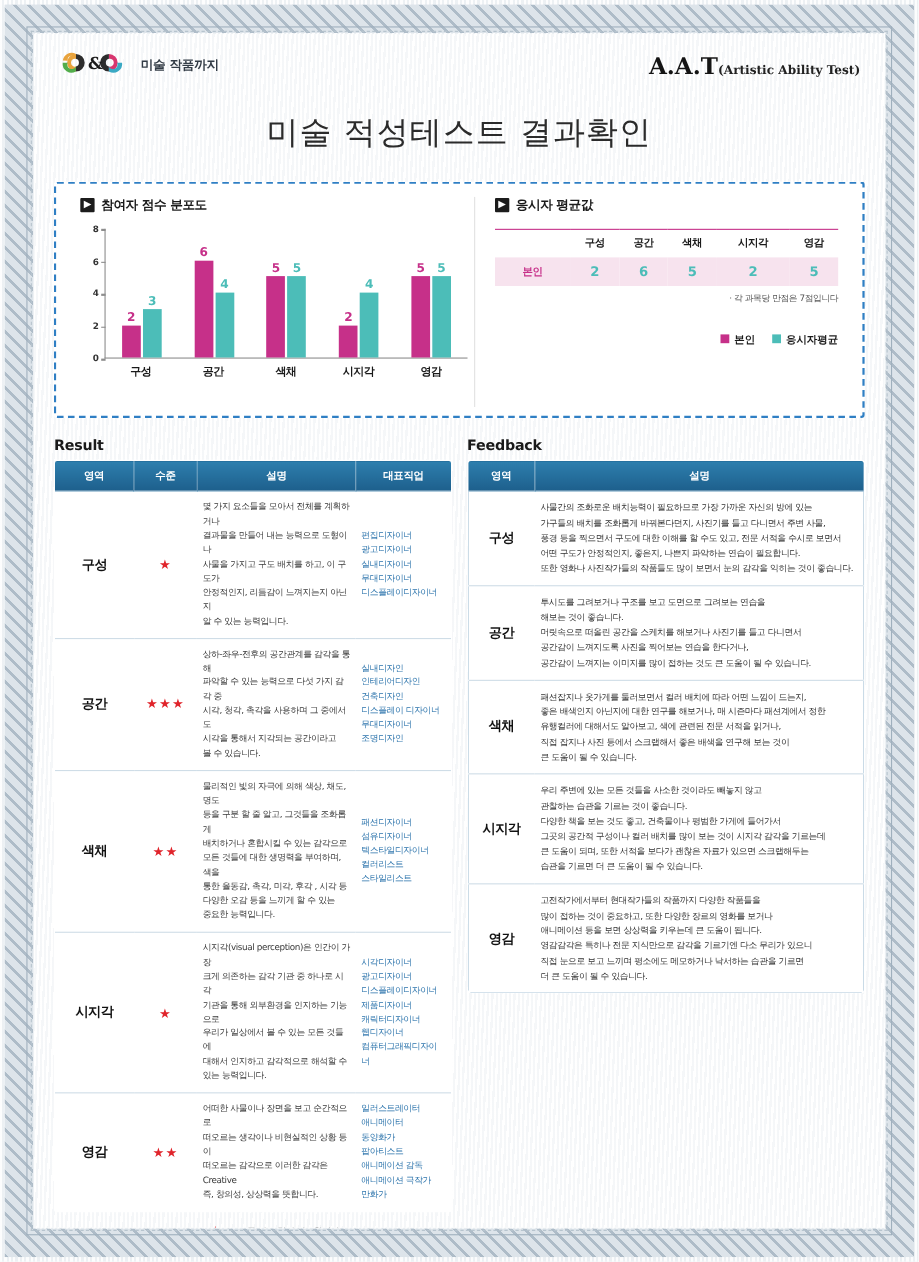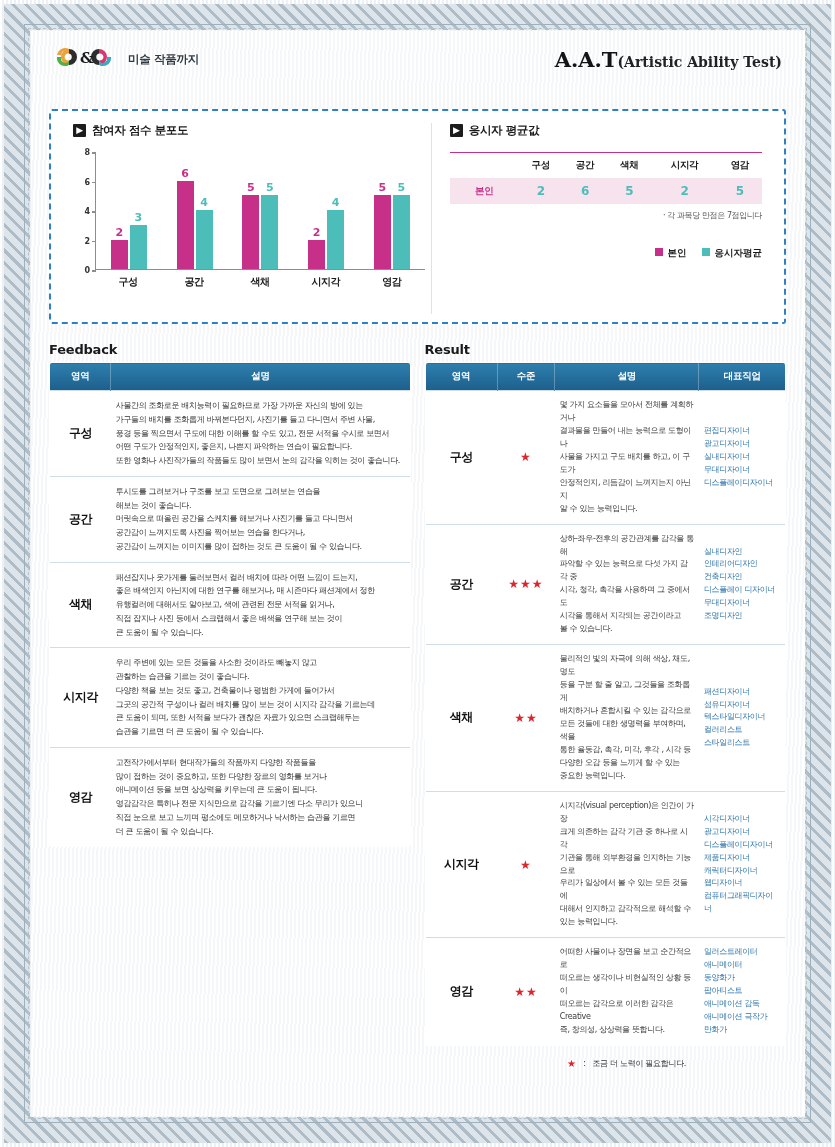--- a/index.html
+++ b/index.html
@@ -64,21 +64,21 @@
     font-size: 11.5px; font-weight: bold; color: #333c46; letter-spacing: -0.3px;
     padding-top: 4px;
   }
   .aat { text-align: right; padding-top: 2px; }
   .aat-main {
     font-family: "DejaVu Serif", "Liberation Serif", serif;
     font-size: 21px; font-weight: bold; color: #141414; letter-spacing: 0px;
   }
   .aat-sub {
     font-family: "DejaVu Serif", "Liberation Serif", serif;
-    font-size: 14px; font-weight: bold; color: #222;
+    font-size: 11px; font-weight: bold; color: #222;
   }
   .main-title {
     text-align: center;
     font-family: "DejaVu Serif", "Liberation Serif", serif;
     font-size: 29px;
     font-weight: normal;
     color: #2b2b2b;
     letter-spacing: 1px;
     margin-top: 16px;
   }
@@ -236,20 +236,21 @@
             <text x="27" y="18" font-family="DejaVu Serif, serif" font-size="15" font-weight="bold" fill="#1b1b1b">&amp;</text>
           </svg>
         </div>
         <div class="brand-text">미술 작품까지</div>
       </div>
       <div class="aat">
         <span class="aat-main">A.A.T</span><span class="aat-sub">(Artistic Ability Test)</span>
       </div>
     </div>
 
+    <div class="main-title">미술 적성테스트 결과확인</div>
 
     <div class="chart-panel">
 
       <div class="panel-half panel-left">
         <div class="panel-title">
           <span class="arrow-badge">▶</span>
           <span>참여자 점수 분포도</span>
         </div>
         <div class="chart-wrap">
           <div class="y-axis" id="y-axis">
@@ -347,80 +348,20 @@
         <div class="legend" id="legend">
             <div><span class="sw self"></span>본인</div>
             <div><span class="sw avg"></span>응시자평균</div>
           </div>
       </div>
     </div>
 
     <div class="cols">
 
       <div class="col">
-        <div class="sec-title">Feedback</div>
-        <table class="data-table fb-table">
-          <colgroup>
-              <col class="f1">
-              <col class="f2">
-            </colgroup>
-          <thead>
-            <tr id="fb-head">
-                <th>영역</th>
-                <th>설명</th>
-              </tr>
-          </thead>
-          <tbody id="fb-body">
-              <tr>
-                <td class="cell-area">구성</td>
-                <td class="cell-fb" style="white-space: pre-line;">사물간의 조화로운 배치능력이 필요하므로 가장 가까운 자신의 방에 있는
-가구들의 배치를 조화롭게 바꿔본다던지, 사진기를 들고 다니면서 주변 사물,
-풍경 등을 찍으면서 구도에 대한 이해를 할 수도 있고, 전문 서적을 수시로 보면서
-어떤 구도가 안정적인지, 좋은지, 나쁜지 파악하는 연습이 필요합니다.
-또한 영화나 사진작가들의 작품들도 많이 보면서 눈의 감각을 익히는 것이 좋습니다.</td>
-              </tr>
-              <tr>
-                <td class="cell-area">공간</td>
-                <td class="cell-fb" style="white-space: pre-line;">투시도를 그려보거나 구조를 보고 도면으로 그려보는 연습을
-해보는 것이 좋습니다.
-머릿속으로 떠올린 공간을 스케치를 해보거나 사진기를 들고 다니면서
-공간감이 느껴지도록 사진을 찍어보는 연습을 한다거나,
-공간감이 느껴지는 이미지를 많이 접하는 것도 큰 도움이 될 수 있습니다.</td>
-              </tr>
-              <tr>
-                <td class="cell-area">색채</td>
-                <td class="cell-fb" style="white-space: pre-line;">패션잡지나 옷가게를 둘러보면서 컬러 배치에 따라 어떤 느낌이 드는지,
-좋은 배색인지 아닌지에 대한 연구를 해보거나, 매 시즌마다 패션계에서 정한
-유행컬러에 대해서도 알아보고, 색에 관련된 전문 서적을 읽거나,
-직접 잡지나 사진 등에서 스크랩해서 좋은 배색을 연구해 보는 것이
-큰 도움이 될 수 있습니다.</td>
-              </tr>
-              <tr>
-                <td class="cell-area">시지각</td>
-                <td class="cell-fb" style="white-space: pre-line;">우리 주변에 있는 모든 것들을 사소한 것이라도 빼놓지 않고
-관찰하는 습관을 기르는 것이 좋습니다.
-다양한 책을 보는 것도 좋고, 건축물이나 평범한 가게에 들어가서
-그곳의 공간적 구성이나 컬러 배치를 많이 보는 것이 시지각 감각을 기르는데
-큰 도움이 되며, 또한 서적을 보다가 괜찮은 자료가 있으면 스크랩해두는
-습관을 기르면 더 큰 도움이 될 수 있습니다.</td>
-              </tr>
-              <tr>
-                <td class="cell-area">영감</td>
-                <td class="cell-fb" style="white-space: pre-line;">고전작가에서부터 현대작가들의 작품까지 다양한 작품들을
-많이 접하는 것이 중요하고, 또한 다양한 장르의 영화를 보거나
-애니메이션 등을 보면 상상력을 키우는데 큰 도움이 됩니다.
-영감감각은 특히나 전문 지식만으로 감각을 기르기엔 다소 무리가 있으니
-직접 눈으로 보고 느끼며 평소에도 메모하거나 낙서하는 습관을 기르면
-더 큰 도움이 될 수 있습니다.</td>
-              </tr>
-            </tbody>
-        </table>
-      </div>
-
-      <div class="col">
         <div class="sec-title">Result</div>
         <table class="data-table result-table">
           <colgroup>
               <col class="c1">
               <col class="c2">
               <col class="c3">
               <col class="c4">
             </colgroup>
           <thead>
             <tr id="result-head">
@@ -512,16 +453,76 @@
         </table>
 
         <div class="star-legend" id="star-legend">
             <div class="sl-row">
               <span class="sl-stars">★</span>
               <span class="sl-colon">:</span>
               <span>조금 더 노력이 필요합니다.</span>
             </div>
           </div>
       </div>
+
+      <div class="col">
+        <div class="sec-title">Feedback</div>
+        <table class="data-table fb-table">
+          <colgroup>
+              <col class="f1">
+              <col class="f2">
+            </colgroup>
+          <thead>
+            <tr id="fb-head">
+                <th>영역</th>
+                <th>설명</th>
+              </tr>
+          </thead>
+          <tbody id="fb-body">
+              <tr>
+                <td class="cell-area">구성</td>
+                <td class="cell-fb" style="white-space: pre-line;">사물간의 조화로운 배치능력이 필요하므로 가장 가까운 자신의 방에 있는
+가구들의 배치를 조화롭게 바꿔본다던지, 사진기를 들고 다니면서 주변 사물,
+풍경 등을 찍으면서 구도에 대한 이해를 할 수도 있고, 전문 서적을 수시로 보면서
+어떤 구도가 안정적인지, 좋은지, 나쁜지 파악하는 연습이 필요합니다.
+또한 영화나 사진작가들의 작품들도 많이 보면서 눈의 감각을 익히는 것이 좋습니다.</td>
+              </tr>
+              <tr>
+                <td class="cell-area">공간</td>
+                <td class="cell-fb" style="white-space: pre-line;">투시도를 그려보거나 구조를 보고 도면으로 그려보는 연습을
+해보는 것이 좋습니다.
+머릿속으로 떠올린 공간을 스케치를 해보거나 사진기를 들고 다니면서
+공간감이 느껴지도록 사진을 찍어보는 연습을 한다거나,
+공간감이 느껴지는 이미지를 많이 접하는 것도 큰 도움이 될 수 있습니다.</td>
+              </tr>
+              <tr>
+                <td class="cell-area">색채</td>
+                <td class="cell-fb" style="white-space: pre-line;">패션잡지나 옷가게를 둘러보면서 컬러 배치에 따라 어떤 느낌이 드는지,
+좋은 배색인지 아닌지에 대한 연구를 해보거나, 매 시즌마다 패션계에서 정한
+유행컬러에 대해서도 알아보고, 색에 관련된 전문 서적을 읽거나,
+직접 잡지나 사진 등에서 스크랩해서 좋은 배색을 연구해 보는 것이
+큰 도움이 될 수 있습니다.</td>
+              </tr>
+              <tr>
+                <td class="cell-area">시지각</td>
+                <td class="cell-fb" style="white-space: pre-line;">우리 주변에 있는 모든 것들을 사소한 것이라도 빼놓지 않고
+관찰하는 습관을 기르는 것이 좋습니다.
+다양한 책을 보는 것도 좋고, 건축물이나 평범한 가게에 들어가서
+그곳의 공간적 구성이나 컬러 배치를 많이 보는 것이 시지각 감각을 기르는데
+큰 도움이 되며, 또한 서적을 보다가 괜찮은 자료가 있으면 스크랩해두는
+습관을 기르면 더 큰 도움이 될 수 있습니다.</td>
+              </tr>
+              <tr>
+                <td class="cell-area">영감</td>
+                <td class="cell-fb" style="white-space: pre-line;">고전작가에서부터 현대작가들의 작품까지 다양한 작품들을
+많이 접하는 것이 중요하고, 또한 다양한 장르의 영화를 보거나
+애니메이션 등을 보면 상상력을 키우는데 큰 도움이 됩니다.
+영감감각은 특히나 전문 지식만으로 감각을 기르기엔 다소 무리가 있으니
+직접 눈으로 보고 느끼며 평소에도 메모하거나 낙서하는 습관을 기르면
+더 큰 도움이 될 수 있습니다.</td>
+              </tr>
+            </tbody>
+        </table>
+      </div>
     </div>
 
   </div>
 </div>
 
 </body></html>

